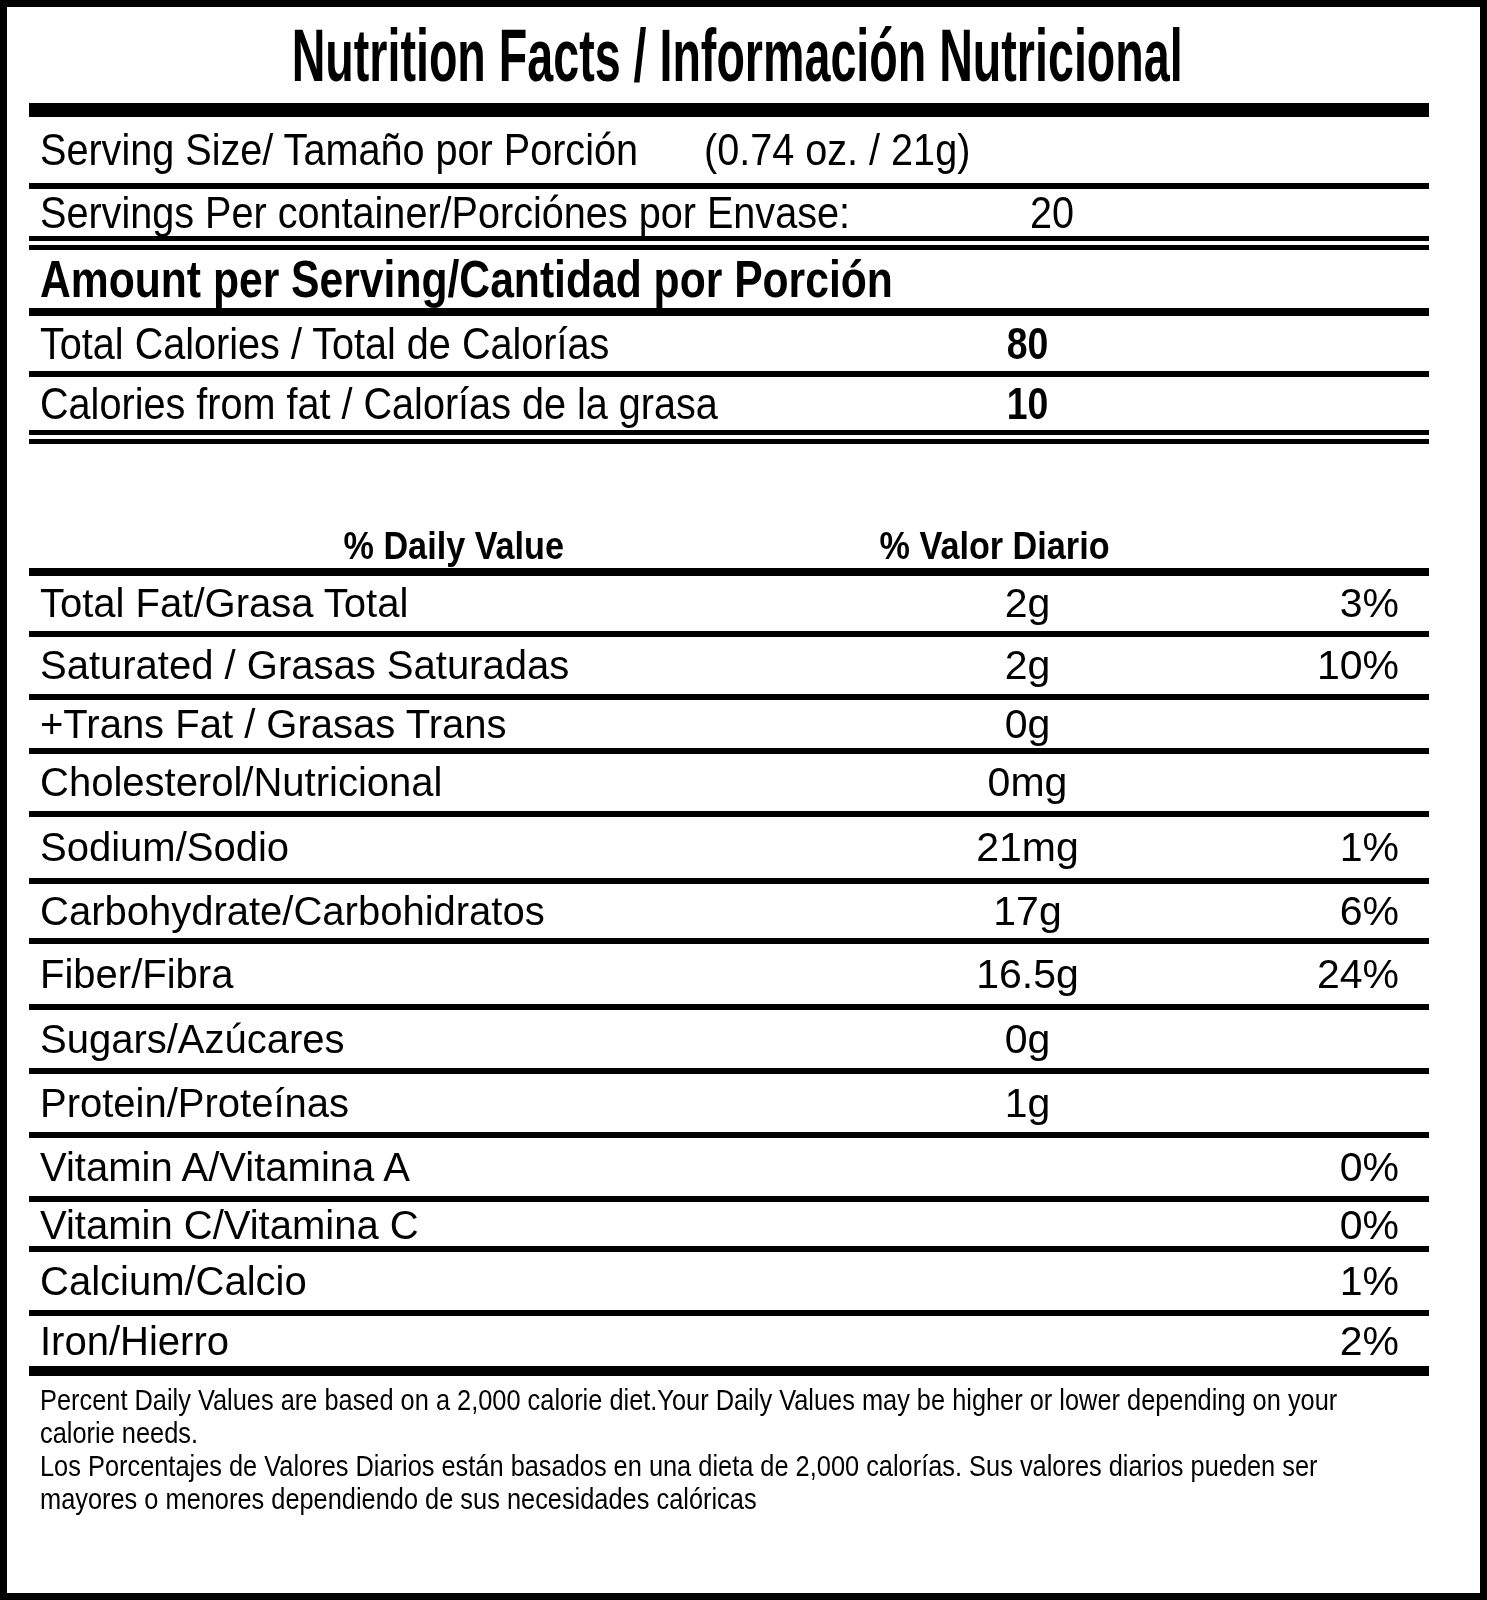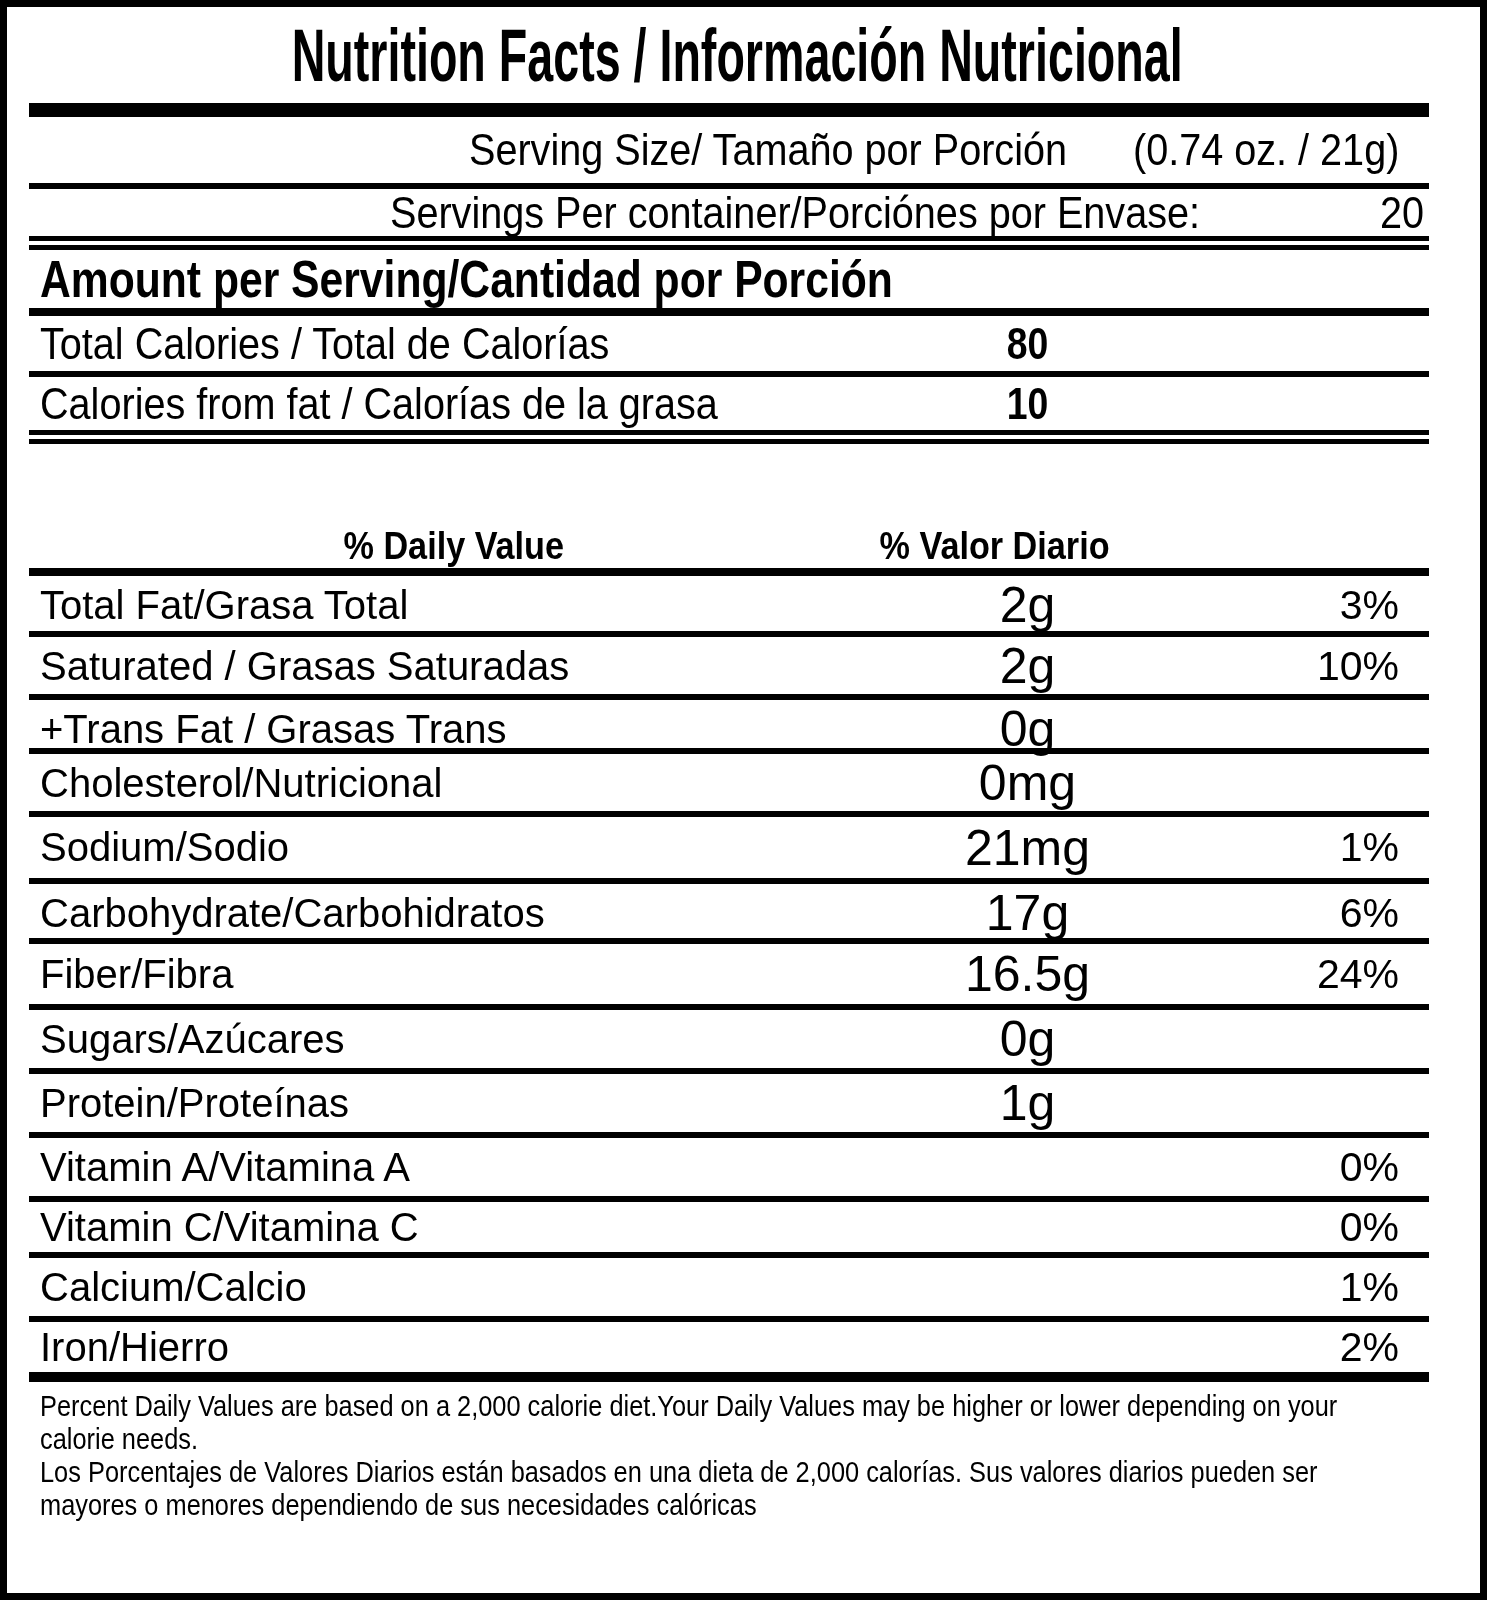--- a/index.html
+++ b/index.html
@@ -15,42 +15,42 @@
     font-size:74px; font-weight:bold; white-space:nowrap;
     transform: translateX(-30px) scaleX(0.63);
   }
   .content { margin:0 51px 0 22px; }
   .bar { height:14px; background:#000; }
   .sep { height:6px; background:#000; }
   .sep.t8 { height:8px; }
   .sep.t10 { height:10px; }
   .sep.dbl { height:14px; background:linear-gradient(#000 0 5px,#fff 5px 9px,#000 9px 14px); }
 
-  .row { display:flex; align-items:center; padding-left:11px; font-size:44px;justify-content:flex-end; }
+  .row { display:flex; align-items:center; padding-left:11px; font-size:44px; }
   .row .c { transform:scaleX(0.9); transform-origin:left center; white-space:nowrap; }
   .r-serving { height:66px; }
   .r-servings { height:47px; }
   .servings-val { margin-left:90px; transform:scaleX(0.9); transform-origin:left center; }
 
   .hdr {
     height:58px; display:flex; align-items:center; padding-left:11px;
     font-size:52px; font-weight:bold; white-space:nowrap;
   }
   .hdr span { transform:scaleX(0.82); transform-origin:left center; }
 
   .grid { display:grid; grid-template-columns:1fr 285px 259px; align-items:center; padding-left:11px; }
   .grid .lbl { font-size:40px; white-space:nowrap; }
-  .grid .amt { font-size:50px; text-align:center; white-space:nowrap; }
+  .grid .amt { font-size:41px; text-align:center; white-space:nowrap; }
   .grid .dv  { font-size:41px; text-align:right; padding-right:30px; white-space:nowrap; }
   .cal .lbl { font-size:44px; transform:scaleX(0.9); transform-origin:left center; }
   .cal .amt { font-size:44px; font-weight:bold; transform:scaleX(0.85); }
   .r-cal1 { height:55px; } .r-cal2 { height:53px; }
   .r-tf{height:55px}.r-sat{height:57px}.r-trans{height:48px}.r-chol{height:57px}
   .r-sod{height:61px}.r-carb{height:54px}.r-fib{height:60px}.r-sug{height:58px}
-  .r-pro{height:58px}.r-va{height:58px}.r-vc{height:50px}.r-ca{height:58px}.r-fe{height:50px}
+  .r-pro{height:58px}.r-va{height:58px}.r-vc{height:44px}.r-ca{height:58px}.r-fe{height:50px}
 
   .dvh {
     height:124px; display:flex; flex-direction:row; justify-content:space-evenly;
     align-items:flex-end; padding-right:30px; font-size:38px; font-weight:bold;
   }
   .dvh span { transform:scaleX(0.9); transform-origin:right center; white-space:nowrap; }
 
   .footer { padding:8px 0 0 33px; }
   .footer p {
     margin:0; font-size:29px; line-height:33px; white-space:pre-line;

